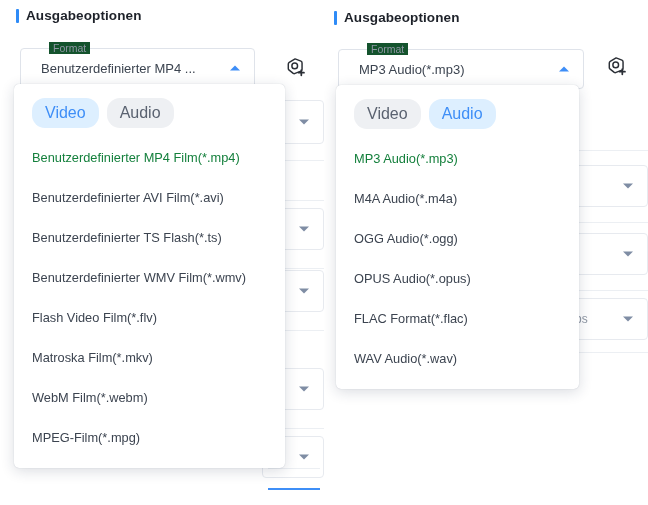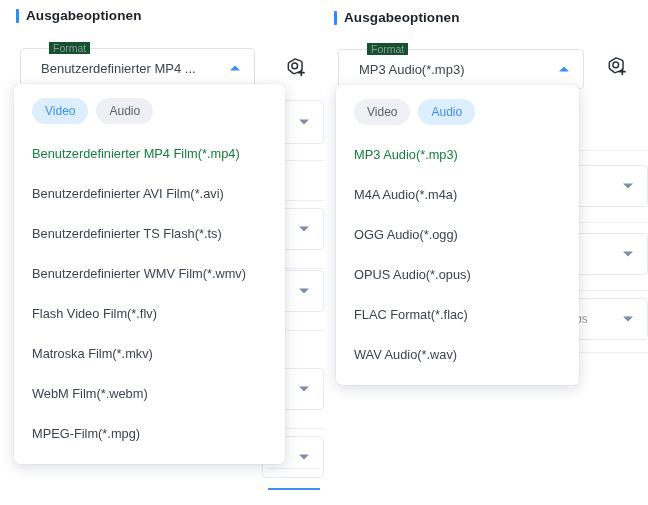--- a/index.html
+++ b/index.html
@@ -110,21 +110,21 @@
     box-shadow: 0 3px 14px rgba(22,40,70,.16), 0 0 1px rgba(22,40,70,.25);
     overflow: hidden;
     z-index: 30;
   }
   .pill-row {
     display: flex;
     gap: 8px;
     padding: 14px 0 6px 18px;
   }
   .pill {
-    font-size: 12px;
+    font-size: 16px;
     line-height: 1;
     padding: 7px 13px;
     border-radius: 13px;
     background: #eef0f3;
     color: #5a6270;
     white-space: nowrap;
   }
   .pill.active {
     background: #ddefff;
     color: #3e8ef7;

